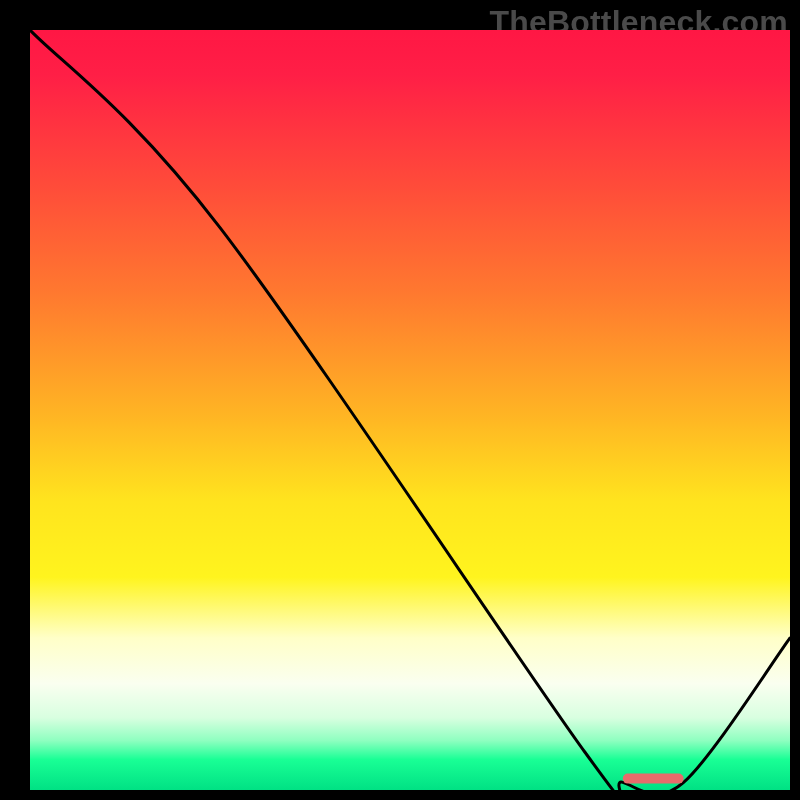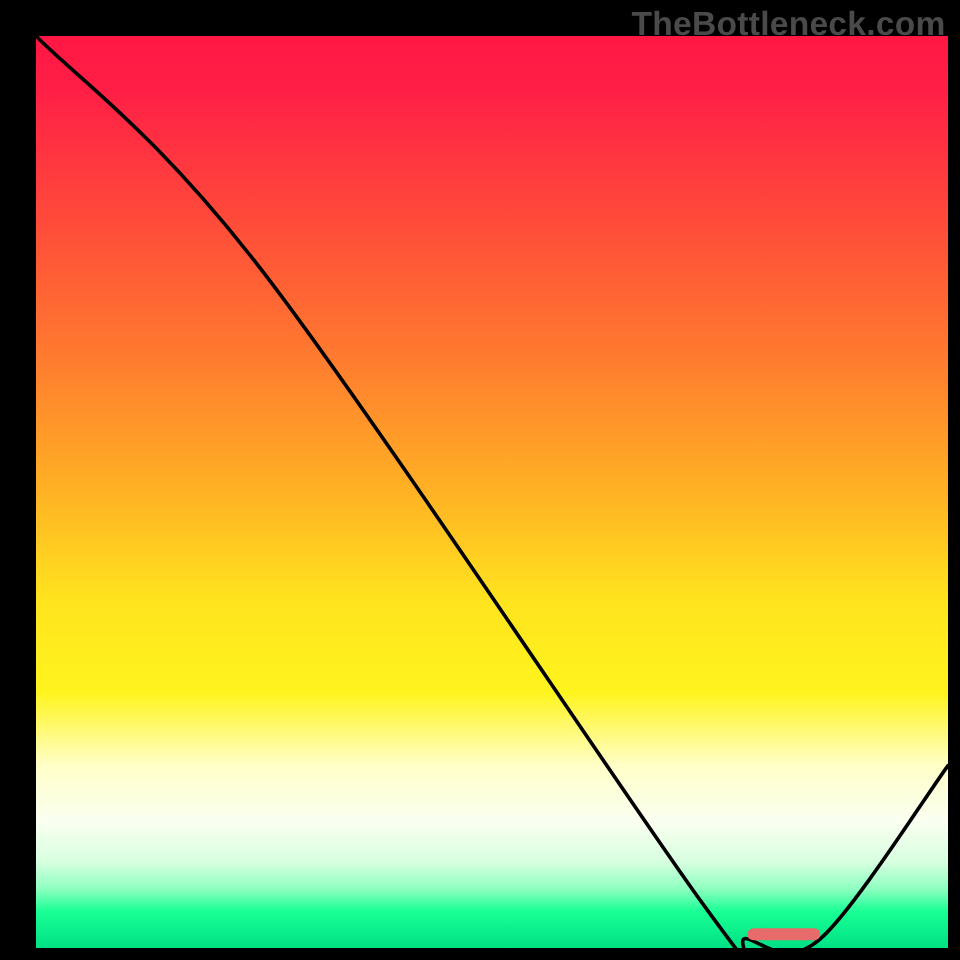--- a/index.html
+++ b/index.html
@@ -22,21 +22,21 @@
     left: 30px;
     top: 30px;
     width: 760px;
     height: 760px;
   }
   .watermark {
     position: absolute;
     top: 4px;
     right: 12px;
     color: #4a4a4a;
-    font-size: 28px;
+    font-size: 32px;
     font-weight: 600;
     letter-spacing: 0.2px;
     user-select: none;
   }
 </style>
 </head>
 <body>
 
 <div class="frame">
   <div class="watermark">TheBottleneck.com</div>

